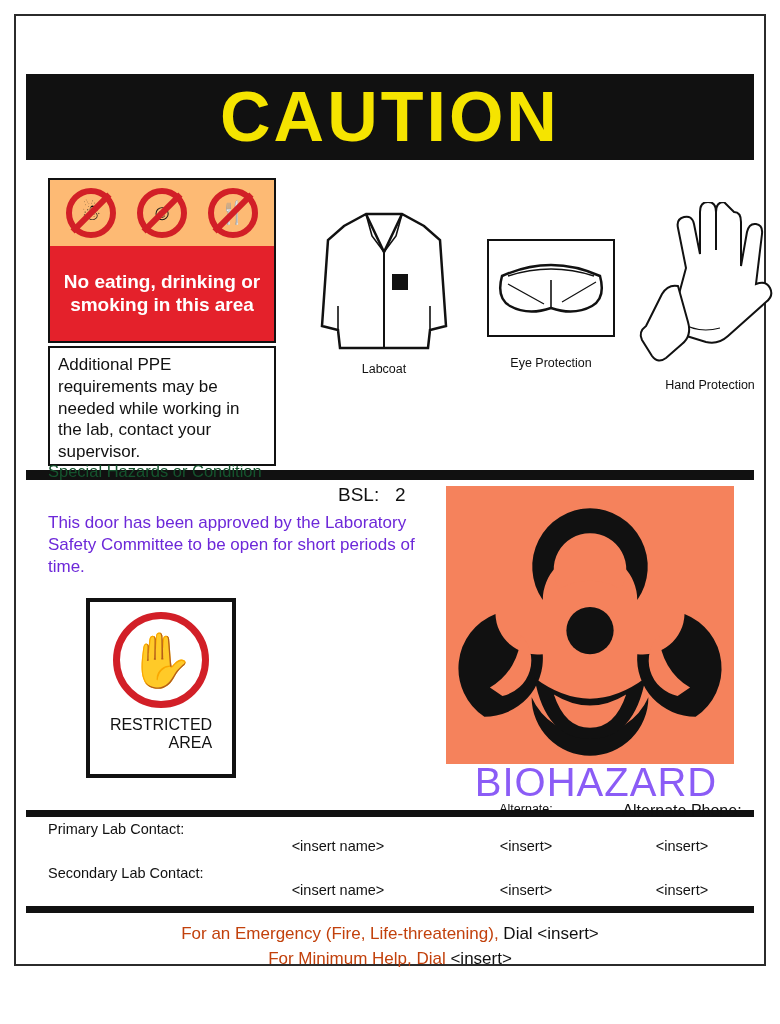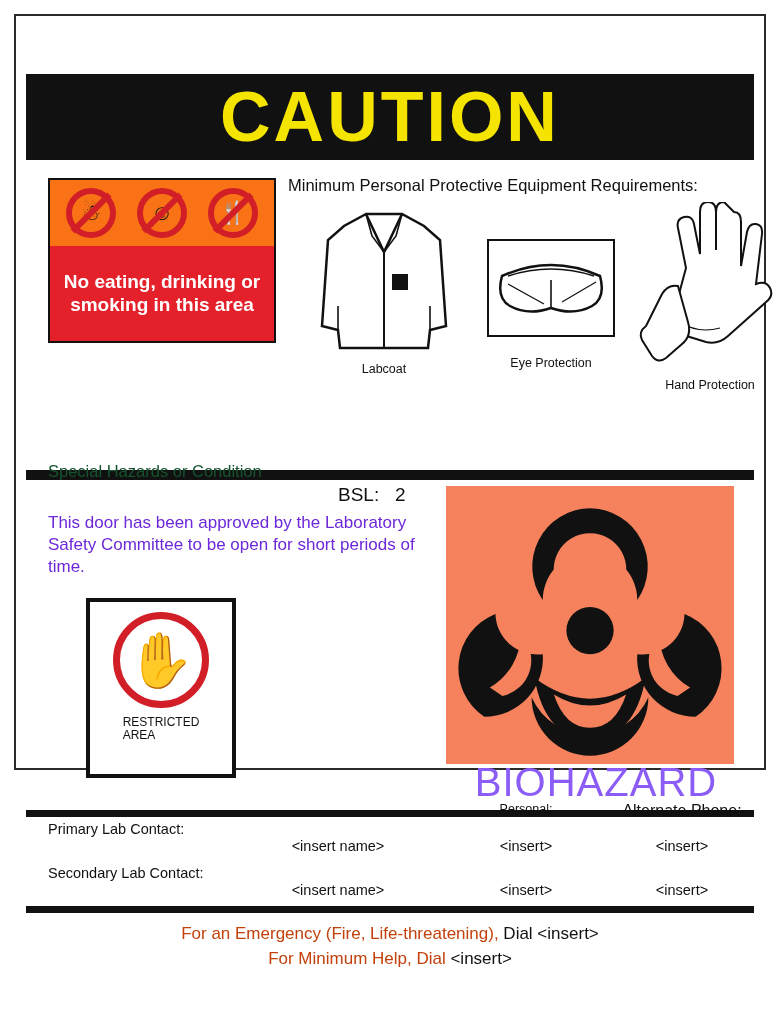--- a/index.html
+++ b/index.html
@@ -16,21 +16,21 @@
     height: 1024px;
     background: #ffffff;
     box-sizing: border-box;
     overflow: hidden;
   }
   .sheet {
     position: absolute;
     left: 14px;
     top: 14px;
     width: 752px;
-    height: 756px;
+    height: 952px;
     border: 2px solid #2b2b2b;
     background: #ffffff;
     box-sizing: border-box;
   }
   .inner {
     position: absolute;
     left: 10px;
     top: 10px;
     right: 10px;
     bottom: 10px;
@@ -67,21 +67,21 @@
   }
 
   
   .noeat-box {
     position: absolute;
     left: 22px;
     top: 152px;
     width: 228px;
     height: 165px;
     border: 2px solid #111;
-    background: #f97316;
+    background: #fdba74;
     box-sizing: border-box;
   }
   .noeat-icons {
     display: flex;
     justify-content: space-around;
     align-items: center;
     height: 66px;
     padding: 0 6px;
   }
   .prohibit {
@@ -227,22 +227,22 @@
     inset: 0;
     display: flex;
     align-items: center;
     justify-content: center;
     font-size: 54px;
     color: #111;
     line-height: 1;
   }
   .restricted-label {
     margin-top: 8px;
-    text-align: left;
-    font-size: 12px;
+    text-align: right;
+    font-size: 16px;
     color: #111;
     line-height: 1.1;
   }
 
   .biohazard-box {
     position: absolute;
     left: 420px;
     top: 460px;
     width: 288px;
     height: 278px;
@@ -297,21 +297,20 @@
 <body>
 
 <div class="page">
   <div class="sheet">
     <div class="inner">
 
       <div class="caution-bar">
         <div class="caution-text">CAUTION</div>
       </div>
 
-      <div class="ppe-heading">Minimum Personal Protective Equipment Requirements:</div>
 
       <div class="noeat-box">
         <div class="noeat-icons">
           <div class="prohibit">
             <div class="glyph">☃</div>
             <div class="ring"></div>
             <div class="slash"></div>
           </div>
           <div class="prohibit">
             <div class="glyph">☺</div>
@@ -320,20 +319,21 @@
           </div>
           <div class="prohibit">
             <div class="glyph">🍴</div>
             <div class="ring"></div>
             <div class="slash"></div>
           </div>
         </div>
         <div class="noeat-red">No eating, drinking or smoking in this area</div>
       </div>
 
+      <div class="addppe-box">Additional PPE requirements may be needed while working in the lab, contact your supervisor.</div>
 
       <div class="ppe-item ppe-labcoat">
         <svg width="160" height="150" viewBox="0 0 160 150">
           <path d="M62 8 L40 20 L24 34 L18 120 L34 124 L36 142 L124 142 L126 124 L142 120 L136 34 L120 20 L98 8 Z" fill="#ffffff" stroke="#111" stroke-width="2.5"></path>
           <path d="M62 8 L80 46 L98 8" fill="none" stroke="#111" stroke-width="2.5"></path>
           <path d="M80 46 L80 142" fill="none" stroke="#111" stroke-width="2"></path>
           <path d="M62 8 L68 30 L80 46 M98 8 L92 30 L80 46" fill="none" stroke="#111" stroke-width="1.6"></path>
           <rect x="88" y="68" width="16" height="16" fill="#111"></rect>
           <path d="M34 124 L34 100 M126 124 L126 100" fill="none" stroke="#111" stroke-width="1.6"></path>
         </svg>
@@ -396,21 +396,21 @@
             <path d="M74 150 q26 16 52 0 q-8 24 -26 24 q-18 0 -26 -24 Z" fill="#f5825c"></path>
           </g>
         </svg>
       </div>
       <div class="biohazard-word">BIOHAZARD</div>
 
       <div class="hbar b2"></div>
 
       <div class="contacts">
         <div class="contact-row">
-          <div class="c-head-ext">Personal:</div>
+          <div class="c-head-ext">Alternate:</div>
           <div class="c-head-alt">Alternate Phone:</div>
           <div class="c-label">Primary Lab Contact:</div>
           <div class="c-name">&lt;insert name&gt;</div>
           <div class="c-ext">&lt;insert&gt;</div>
           <div class="c-alt">&lt;insert&gt;</div>
         </div>
         <div class="contact-row" style="">
           <div class="c-label">Secondary Lab Contact:</div>
           <div class="c-name">&lt;insert name&gt;</div>
           <div class="c-ext">&lt;insert&gt;</div>

